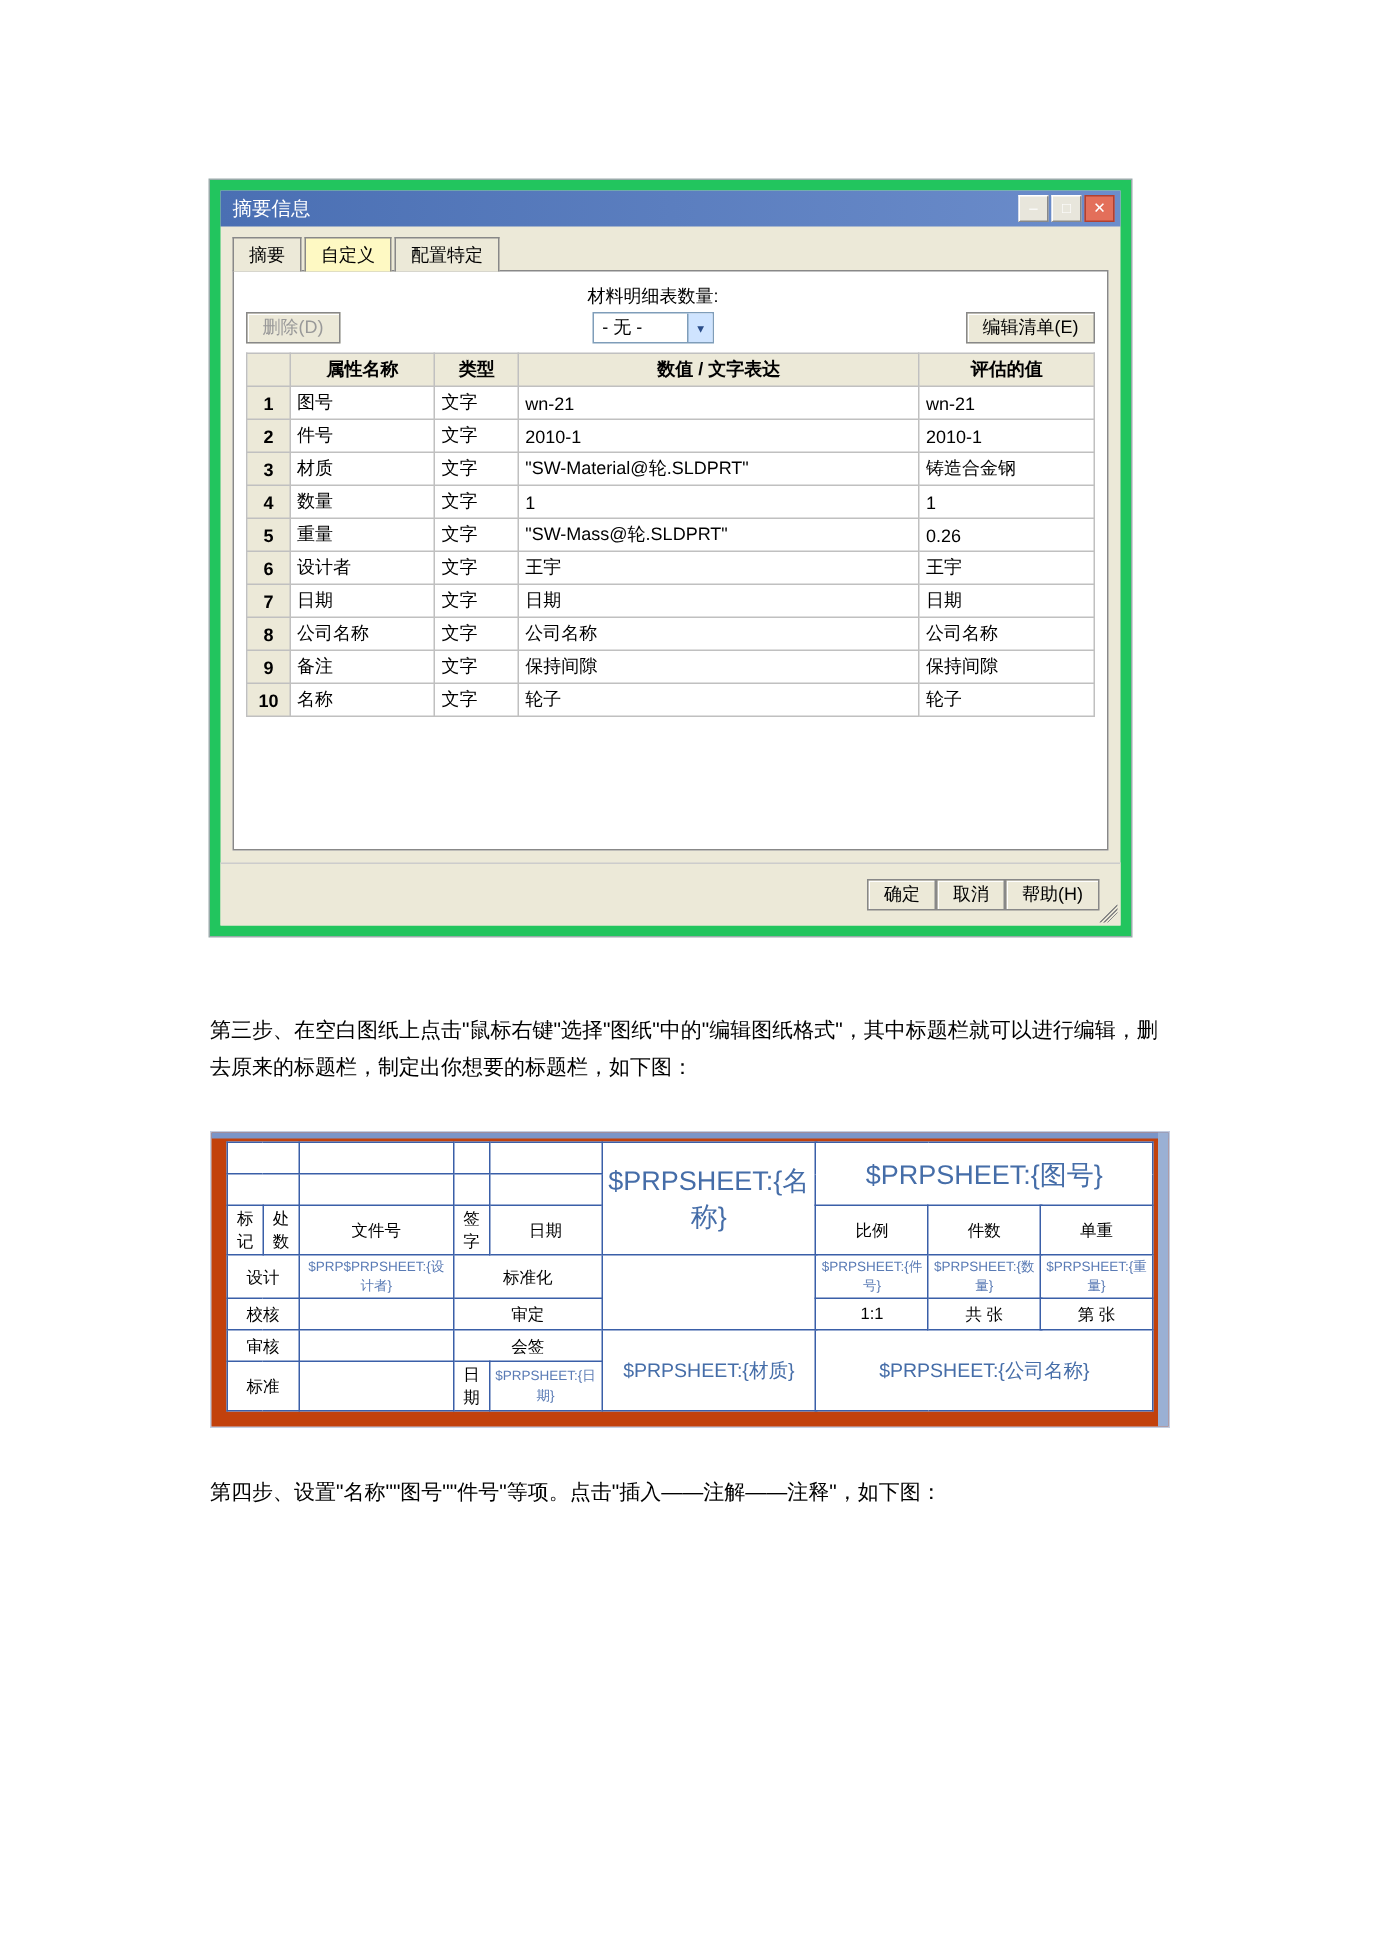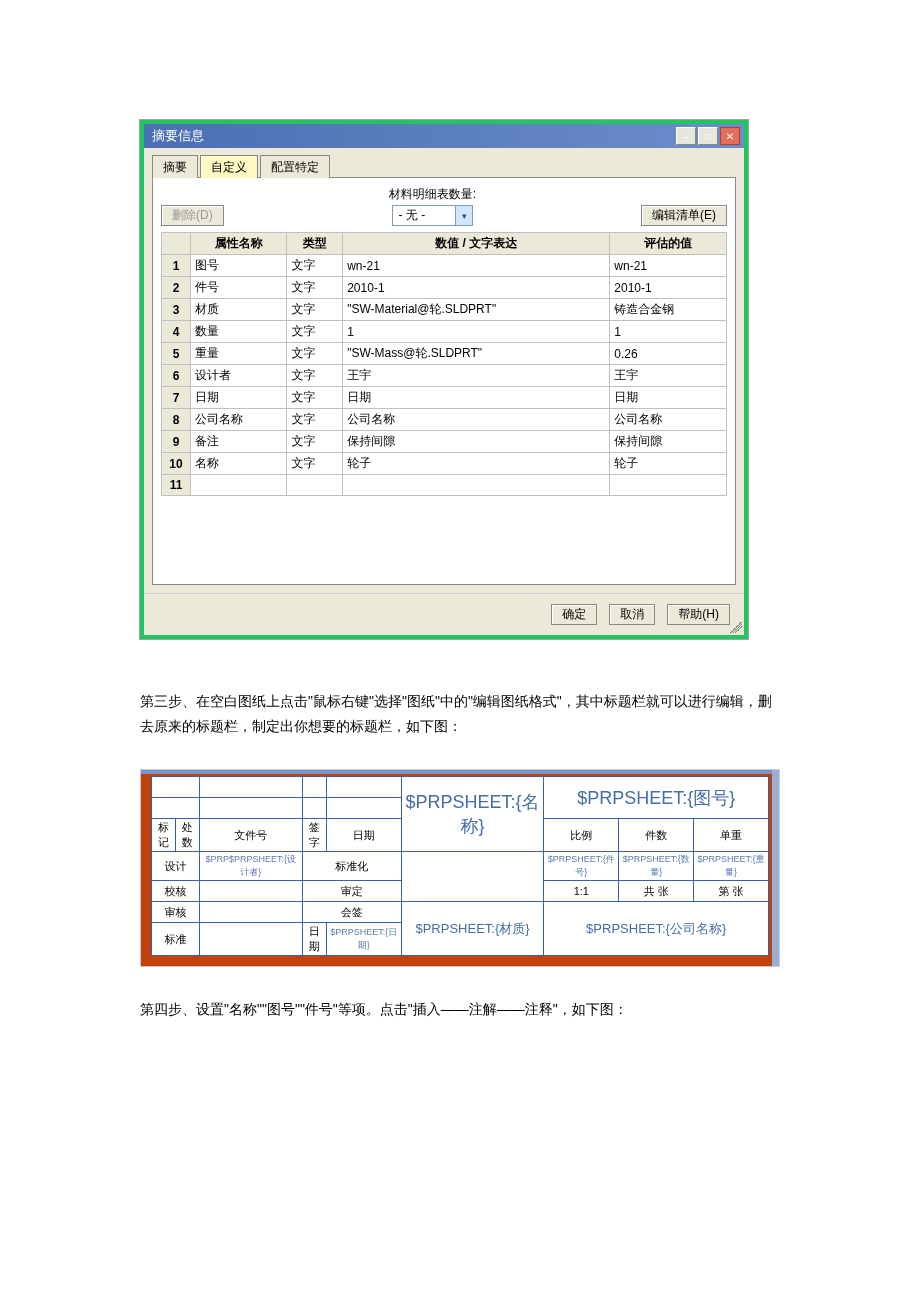--- a/index.html
+++ b/index.html
@@ -7,21 +7,21 @@
   padding: 0;
   background: #fff;
   font-family: "Microsoft YaHei", "SimSun", Arial, sans-serif;
   width: 920px;
 }
 .page {
   padding: 120px 140px 60px 140px;
 }
 .dialog {
   width: 600px;
-  border: 4px solid #22c55e;
+  border: 7px solid #22c55e;
   background: #ece9d8;
   box-shadow: 0 0 0 1px #9aa;
 }
 .titlebar {
   background: linear-gradient(to right, #4a6fb3, #6c8dcb);
   color: #fff;
   font-size: 13px;
   padding: 3px 4px 3px 8px;
   display: flex;
   align-items: center;
@@ -110,21 +110,21 @@
 }
 .grid td.rownum {
   background: #ece9d8;
   text-align: center;
   font-weight: bold;
   width: 20px;
 }
 .dialog-buttons {
   display: flex;
   justify-content: flex-end;
-  gap: 12px;
+  gap: 0;
   padding: 10px 14px 10px 10px;
   background: #ece9d8;
   border-top: 1px solid #ccc;
   position: relative;
 }
 .resize-grip {
   position: absolute; right: 2px; bottom: 2px;
   width: 12px; height: 12px;
   background:
     linear-gradient(135deg, transparent 50%, #888 50%, #888 55%, transparent 55%),
@@ -278,27 +278,20 @@
               <td>保持间隙</td>
               <td>保持间隙</td>
             </tr>
             <tr>
               <td class="rownum">10</td>
               <td>名称</td>
               <td>文字</td>
               <td>轮子</td>
               <td>轮子</td>
             </tr>
-            <tr>
-              <td class="rownum">11</td>
-              <td></td>
-              <td></td>
-              <td></td>
-              <td></td>
-            </tr>
           </tbody>
       </table>
       <div style="height:80px"></div>
     </div>
 
     <div class="dialog-buttons">
       <button class="btn">确定</button>
       <button class="btn">取消</button>
       <button class="btn">帮助(H)</button>
       <div class="resize-grip"></div>

